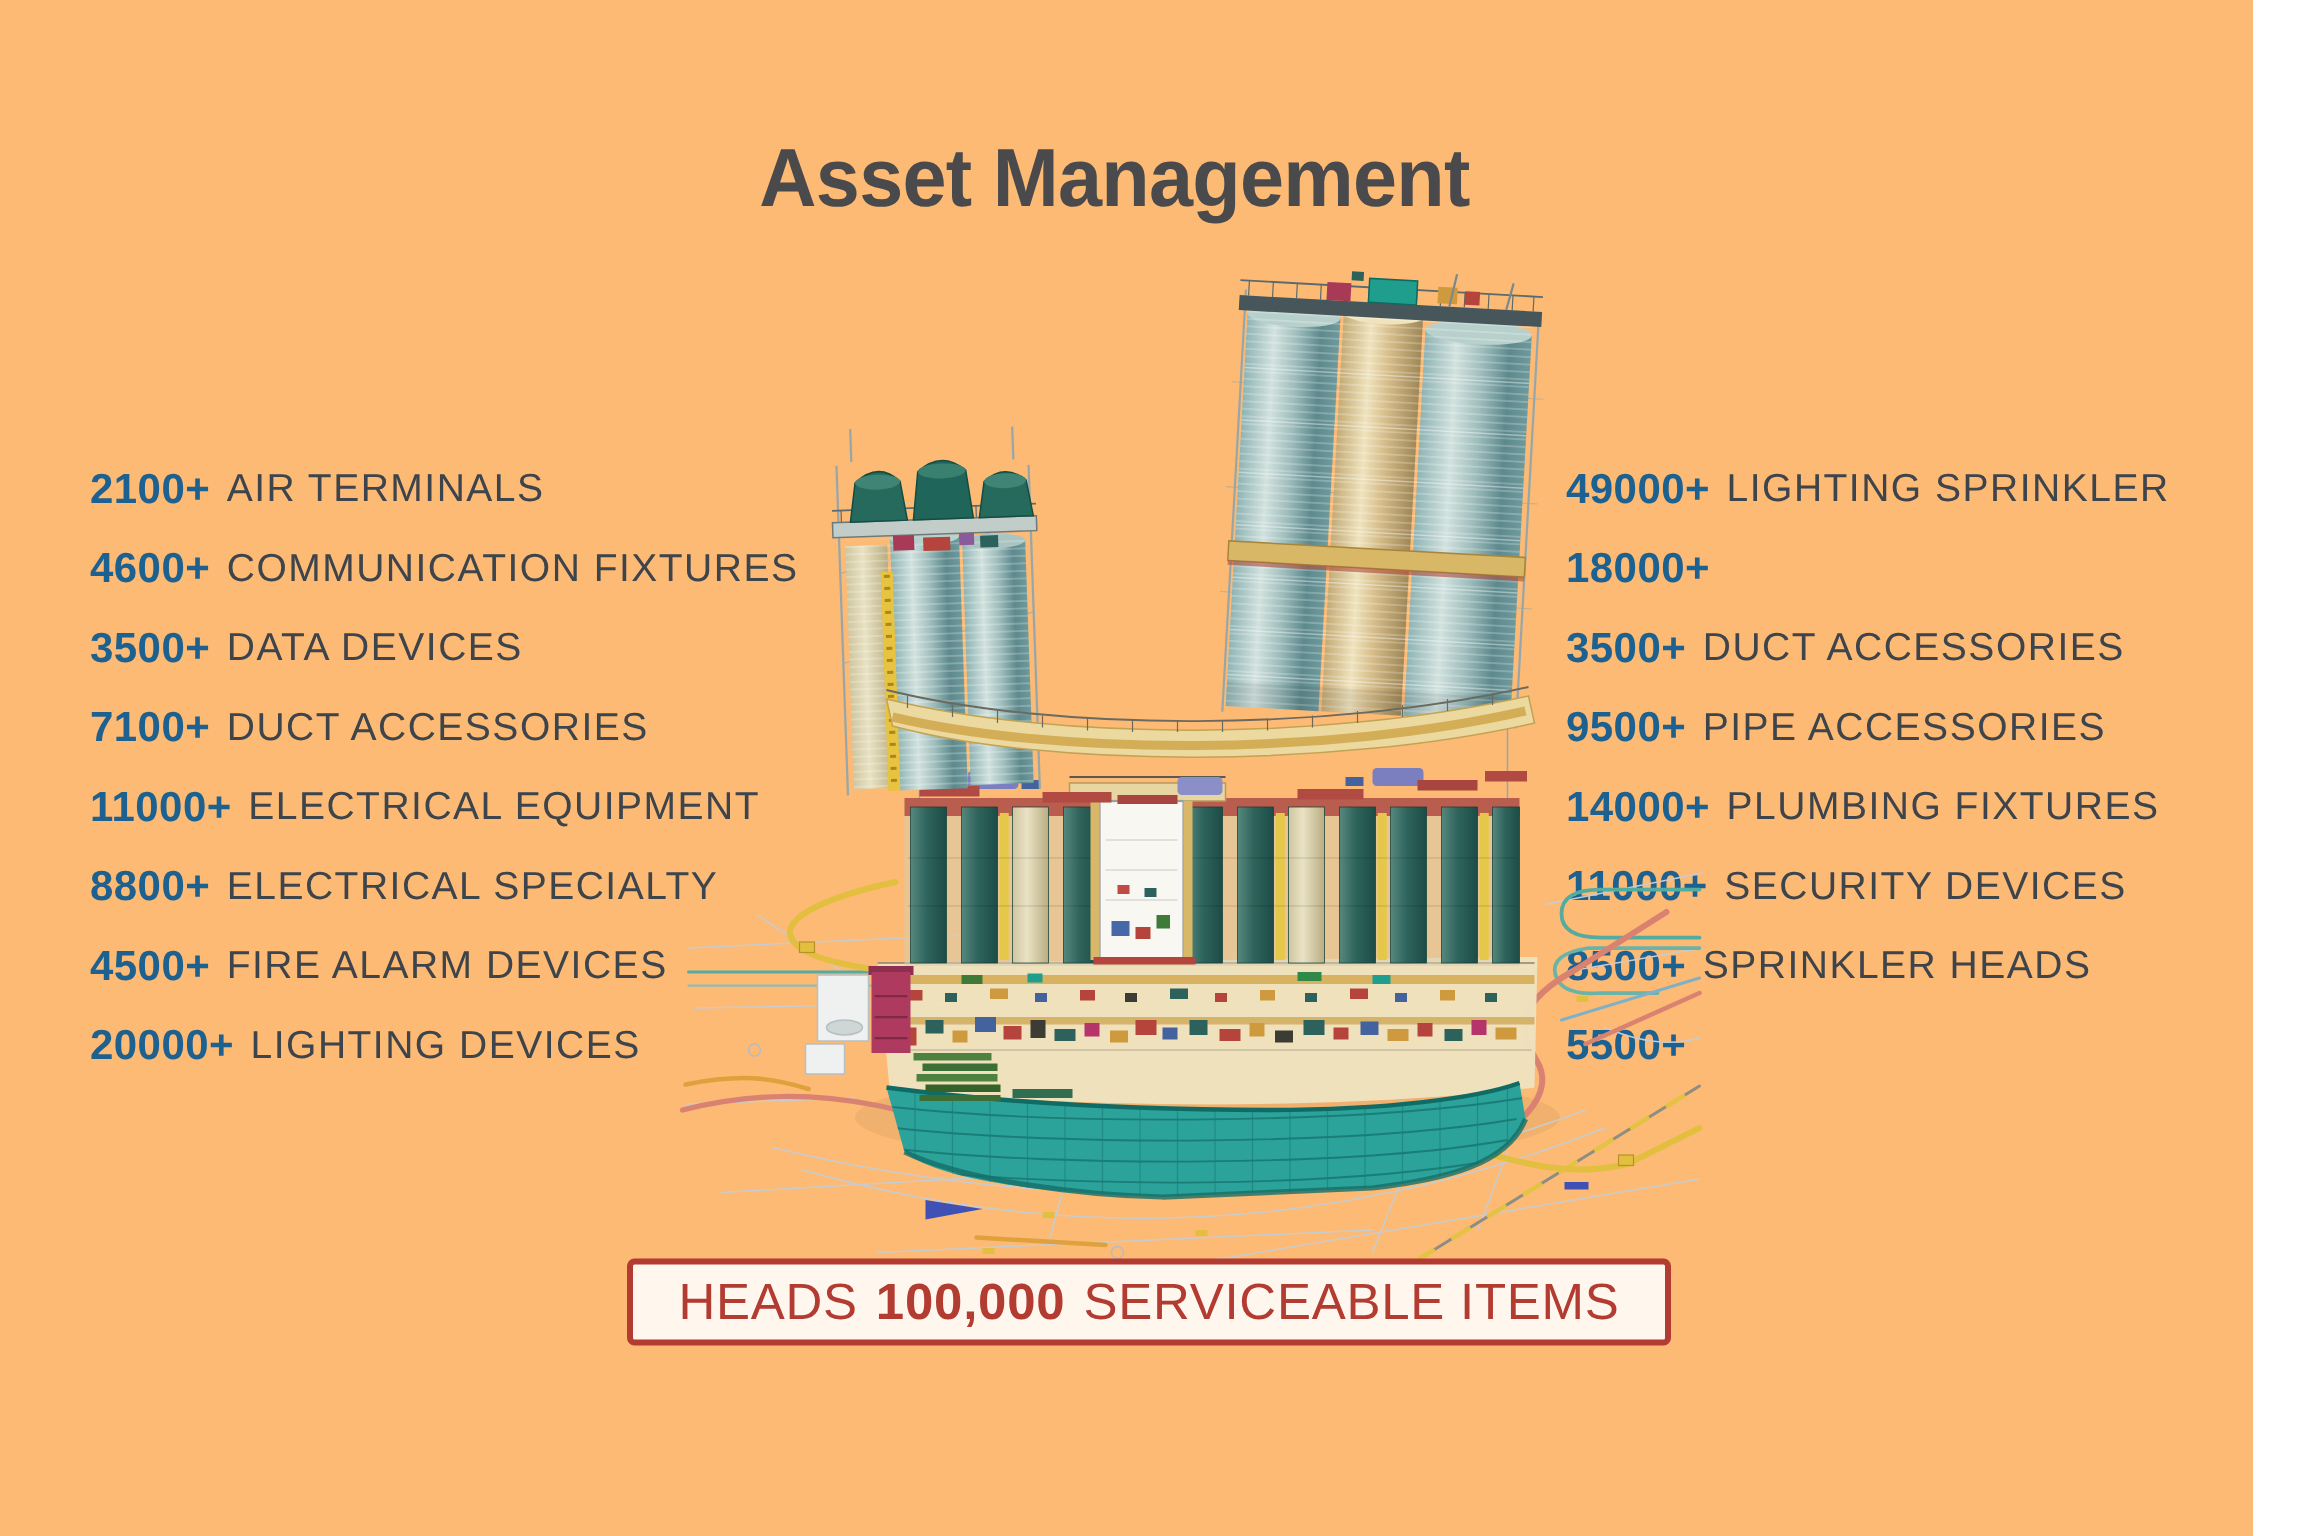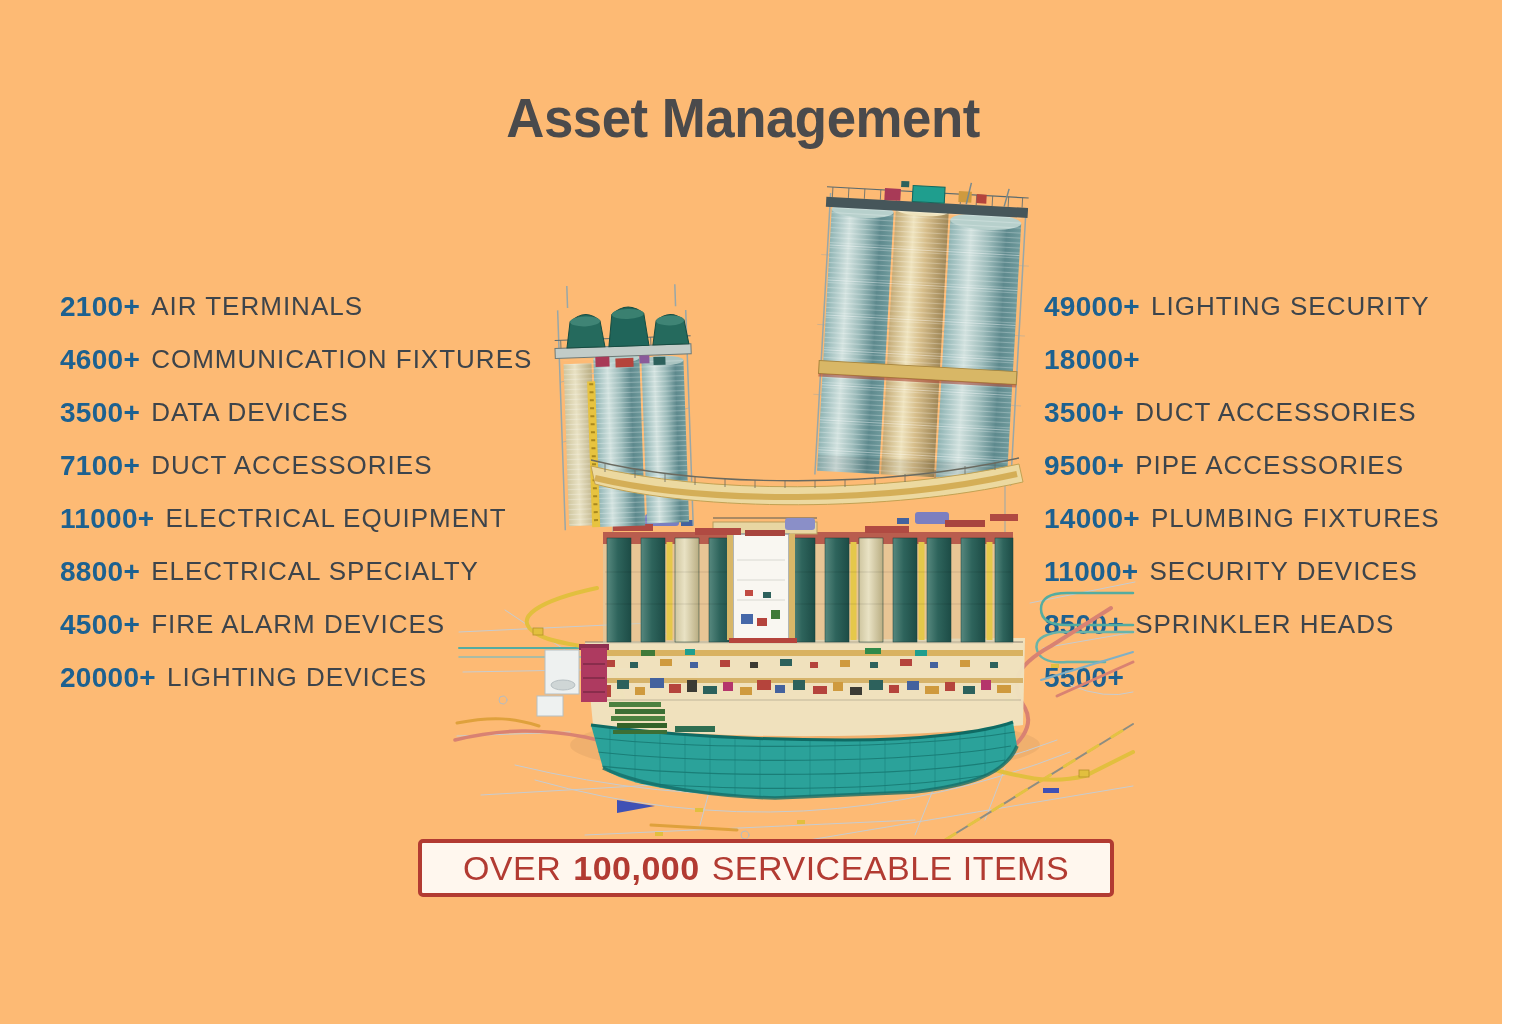--- a/index.html
+++ b/index.html
@@ -1,21 +1,21 @@
 <!DOCTYPE html>
 <html><head>
 <meta charset="utf-8">
 <style>
   html,body{margin:0;padding:0;background:#ffffff;}
   .canvas{position:relative;width:1502px;height:1024px;background:#fdba74;overflow:hidden;
           font-family:Liberation Sans, sans-serif;}
   .title{position:absolute;top:86px;left:0;width:1486px;margin:0;text-align:center;
          font-size:55px;font-weight:700;color:#4a4a4c;letter-spacing:-0.5px;
          transform:scaleX(0.96);transform-origin:center;}
-  .stats{position:absolute;top:280px;display:flex;flex-direction:column;}
+  .stats{position:absolute;top:299px;display:flex;flex-direction:column;}
   .stats.left{left:60px;}
   .stats.right{left:1044px;}
   .stat-row{height:53px;display:flex;align-items:center;gap:11px;white-space:nowrap;}
   .stat-value{font-size:28px;font-weight:700;color:#1d6190;letter-spacing:0.3px;}
   .stat-label{font-size:26px;font-weight:400;color:#3d444b;letter-spacing:1px;}
   .illustration{position:absolute;left:445px;top:180px;width:700px;height:672px;}
   .banner{position:absolute;left:418px;top:839px;width:688px;height:50px;
           border:4px solid #b23b32;border-radius:5px;background:rgba(255,255,255,0.88);
           display:flex;align-items:center;justify-content:center;gap:12px;white-space:nowrap;}
   .banner span{font-size:34px;color:#b23b32;letter-spacing:0.5px;}
@@ -59,21 +59,21 @@
       </div>
     <div class="stat-row">
         <span class="stat-value">20000+</span>
         <span class="stat-label">LIGHTING DEVICES</span>
       </div>
   </div>
 
   <div class="stats right">
     <div class="stat-row">
         <span class="stat-value">49000+</span>
-        <span class="stat-label">LIGHTING SECURITY</span>
+        <span class="stat-label">LIGHTING SPRINKLER</span>
       </div>
     <div class="stat-row">
         <span class="stat-value">18000+</span>
       </div>
     <div class="stat-row">
         <span class="stat-value">3500+</span>
         <span class="stat-label">DUCT ACCESSORIES</span>
       </div>
     <div class="stat-row">
         <span class="stat-value">9500+</span>
@@ -387,18 +387,18 @@
 
     <g>
       <path d="M146 286 C 260 314 440 314 574 284 L 578 302 C 446 332 254 332 150 304 Z" fill="#ecd9a0" stroke="#c2a253" stroke-width="1"></path>
       <path d="M150 298 C 260 324 440 324 572 294" stroke="#d2a94f" stroke-width="6" fill="none" opacity="0.9"></path>
       <path d="M146 280 C 260 308 440 308 574 278" stroke="#6a6a60" stroke-width="1.3" fill="none"></path>
       <path d="M160 284 V292 M190 290 V298 M220 294 V302 M250 297 V305 M280 299 V307 M310 300 V308 M340 300 V308 M370 300 V308 M400 299 V307 M430 297 V305 M460 294 V302 M490 290 V298 M520 286 V294 M550 282 V290" stroke="#6a6a60" stroke-width="0.8" fill="none"></path>
     </g>
   </svg>
 
   <div class="banner">
-    <span class="b-reg">OVER</span>
+    <span class="b-reg">HEADS</span>
     <span class="hl">100,000</span>
     <span class="b-reg">SERVICEABLE ITEMS</span>
   </div>
 
 </div>
 
 </body></html>

